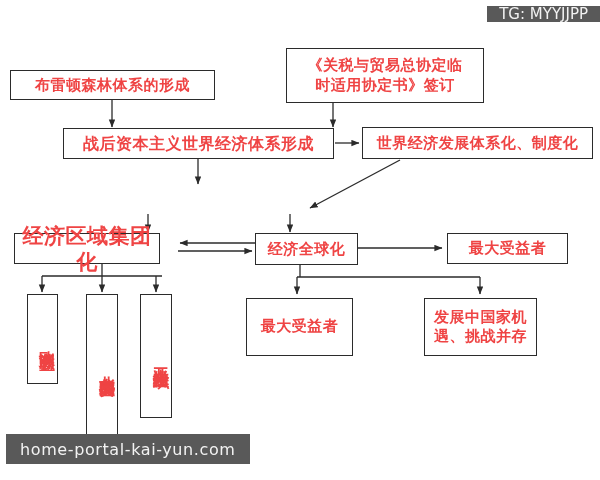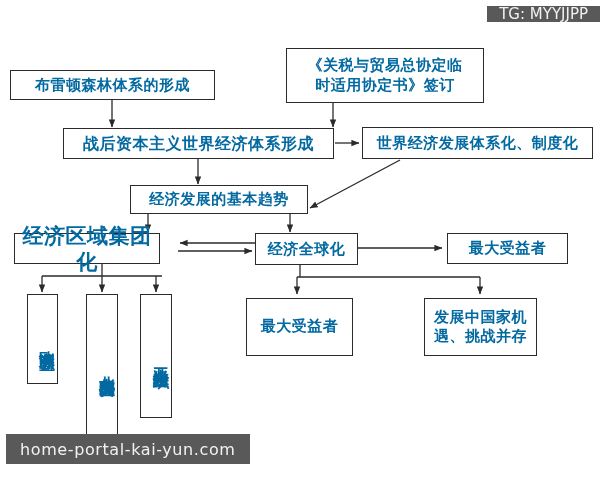--- a/index.html
+++ b/index.html
@@ -11,21 +11,21 @@
     overflow:hidden;
   }
   #stage{position:absolute;left:0;top:0;width:600px;height:480px;}
   svg.lines{position:absolute;left:0;top:0;width:600px;height:480px;pointer-events:none;}
 
   .node{
     position:absolute;
     box-sizing:border-box;
     border:1px solid #2b2b2b;
     background:#ffffff;
-    color:#0369a1;
+    color:#ef4444;
     display:flex;
     align-items:center;
     justify-content:center;
     text-align:center;
     font-weight:700;
     font-family:"DejaVu Serif","Liberation Serif",serif;
     letter-spacing:.5px;
     line-height:1.22;
     z-index:2;
   }
@@ -108,23 +108,20 @@
   </div>
 
   <div class="node" style="left:63px;top:128px;width:271px;height:31px;font-size:16px;">
     <span class="lbl">战后资本主义世界经济体系形成</span>
   </div>
 
   <div class="node" style="left:362px;top:127px;width:231px;height:32px;font-size:15px;">
     <span class="lbl">世界经济发展体系化、制度化</span>
   </div>
 
-  <div class="node" style="left:130px;top:185px;width:178px;height:29px;font-size:15px;">
-    <span class="lbl">经济发展的基本趋势</span>
-  </div>
 
   <div class="node" style="left:14px;top:233px;width:146px;height:31px;font-size:21px;">
     <span class="lbl">经济区域集团化</span>
   </div>
 
   <div class="node" style="left:255px;top:233px;width:103px;height:32px;font-size:15px;">
     <span class="lbl">经济全球化</span>
   </div>
 
   <div class="node" style="left:447px;top:233px;width:121px;height:31px;font-size:15px;">

